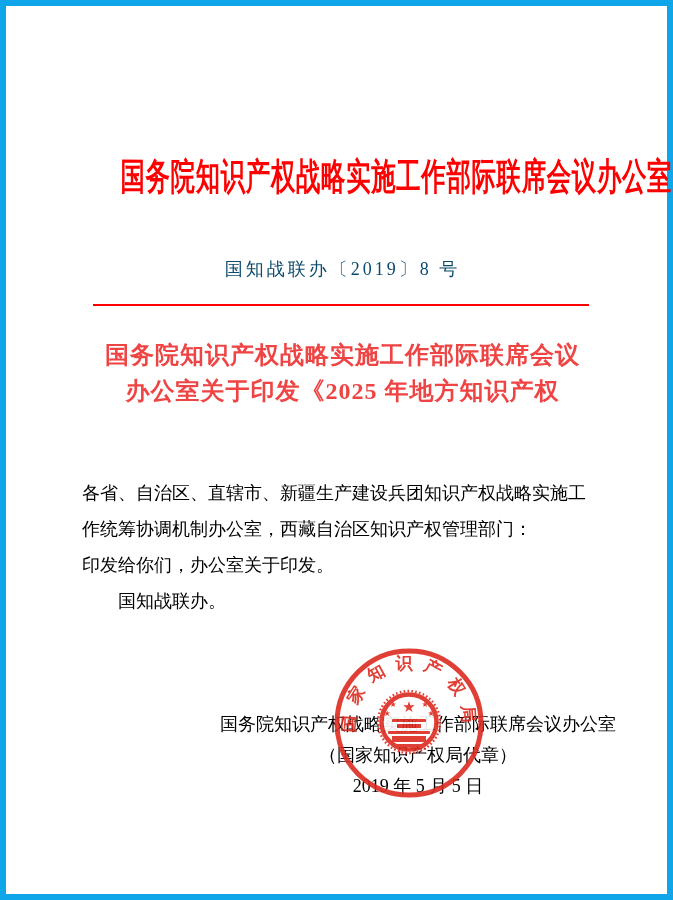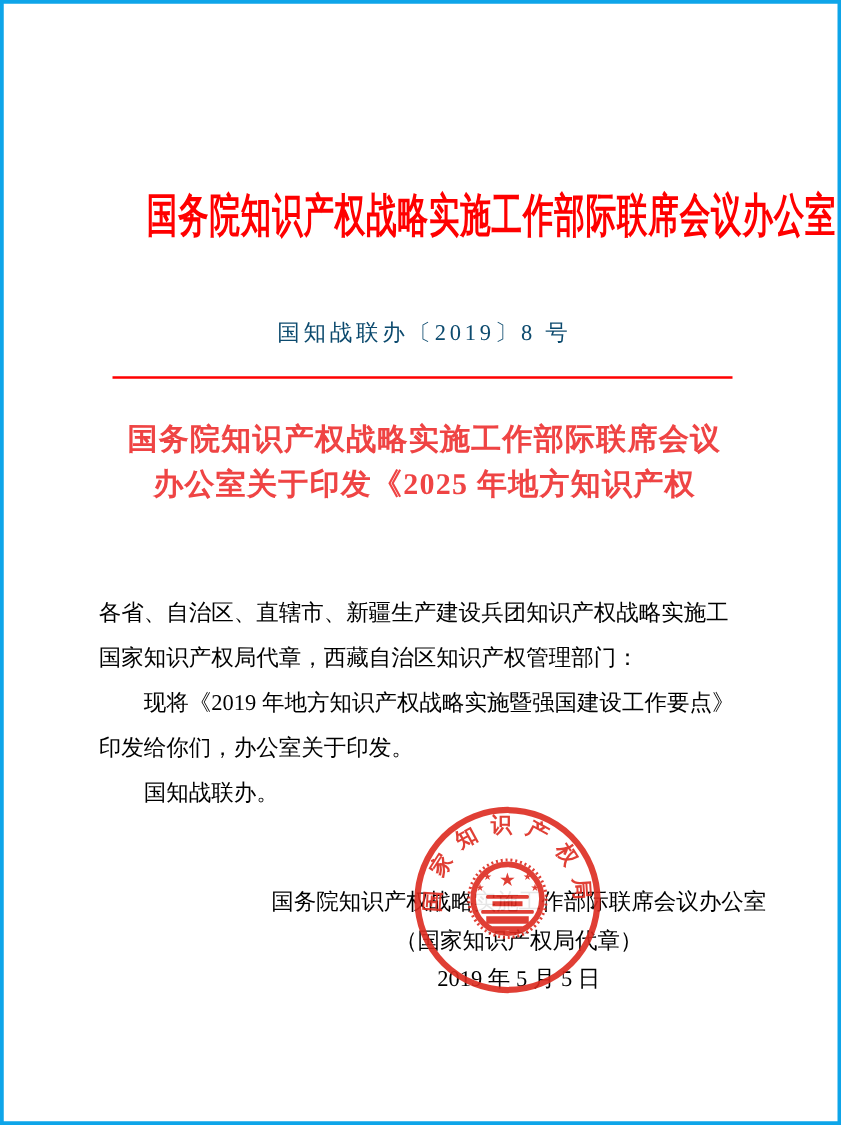--- a/index.html
+++ b/index.html
@@ -7,21 +7,21 @@
   body {
     width: 673px; height: 900px;
     font-family: "Liberation Serif", "DejaVu Serif", serif;
     position: relative;
     overflow: hidden;
   }
   .page {
     position: absolute; left: 0; top: 0;
     width: 673px; height: 900px;
     background: #ffffff;
-    border: 3px solid #0ea5e9;
+    border: 6px solid #0ea5e9;
   }
   .red-header {
     position: absolute; top: 149px; left: 0; width: 673px;
     text-align: center;
     font-size: 37px; font-weight: bold; line-height: 44px;
     color: #ff0000;
     transform: scaleX(0.66);
     transform-origin: 50% 50%;
     white-space: nowrap;
     letter-spacing: 1px;
@@ -76,22 +76,21 @@
 
   <div class="red-rule"></div>
 
   <div class="doc-title">
     <div class="title-line">国务院知识产权战略实施工作部际联席会议</div>
     <div class="title-line">办公室关于印发《2025 年地方知识产权</div>
   </div>
 
   <div class="doc-body">
     <div class="line">各省、自治区、直辖市、新疆生产建设兵团知识产权战略实施工</div>
-    <div class="line">国家知识产权局代章，西藏自治区知识产权管理部门：</div>
-    <div class="line indent">现将《2019 年地方知识产权战略实施暨强国建设工作要点》</div>
+    <div class="line">作统筹协调机制办公室，西藏自治区知识产权管理部门：</div>
     <div class="line">印发给你们，办公室关于印发。</div>
     <div class="line indent">国知战联办。</div>
   </div>
 
   <div class="signature">
     <div class="sig-line">国务院知识产权战略实施工作部际联席会议办公室</div>
     <div class="sig-line">（国家知识产权局代章）</div>
     <div class="sig-line">2019 年 5 月 5 日</div>
   </div>
 

